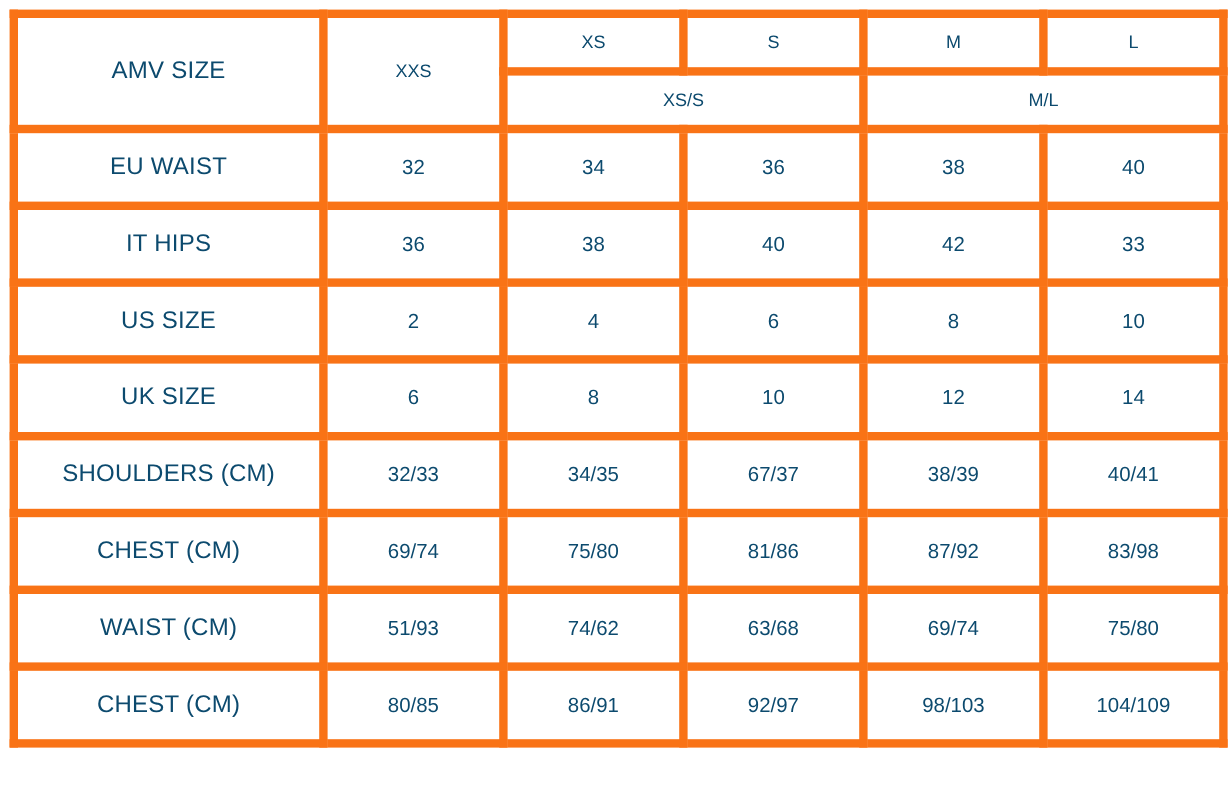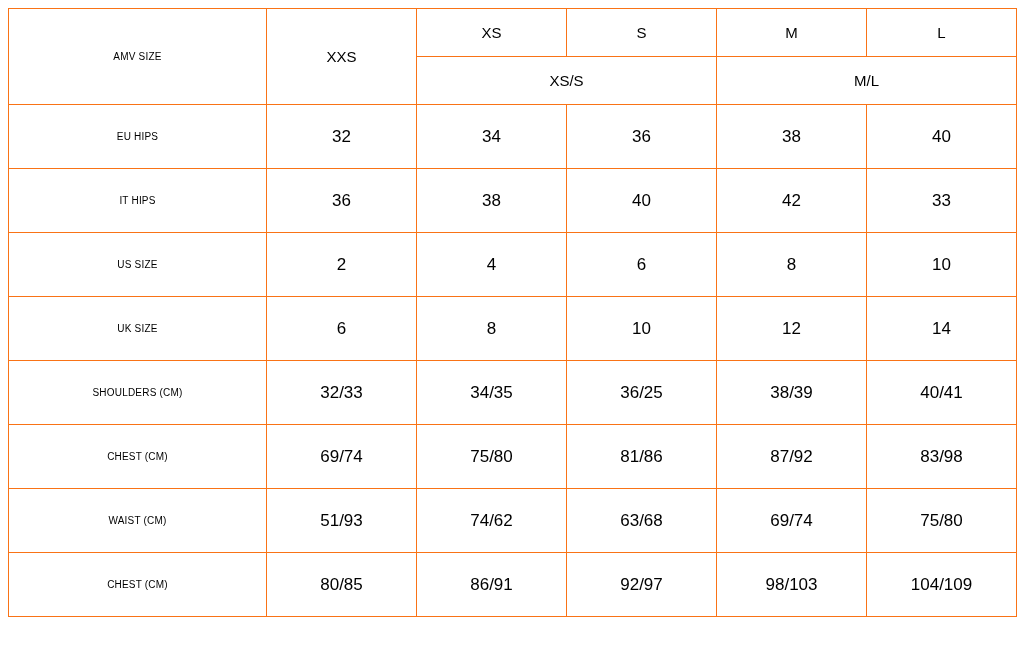--- a/index.html
+++ b/index.html
@@ -20,24 +20,24 @@
     padding-top: 8px;
     box-sizing: border-box;
   }
   table.size-chart {
     width: 1008px;
     border-collapse: collapse;
     table-layout: fixed;
     font-size: 14.5px;
   }
   table.size-chart td {
-    border: 1px solid #f97316;
+    border: 7px solid #f97316;
     text-align: center;
     vertical-align: middle;
-    color: #000000;
+    color: #0c4a6e;
     font-weight: 400;
     padding: 10px;
   }
   
   col.c-label { width: 258px; }
   col.c-xxs   { width: 150px; }
   col.c-xs    { width: 150px; }
   col.c-s     { width: 150px; }
   col.c-m     { width: 150px; }
   col.c-l     { width: 150px; }
@@ -45,21 +45,21 @@
   .hdr-cell {
     font-weight: 700;
     font-size: 15px;
   }
   .row-head-h { height: 48px; }
   .row-grp-h  { height: 48px; }
   .row-data-h { height: 64px; }
 
   .label-cell {
     font-weight: 400;
-    font-size: 10px;
+    font-size: 20px;
     letter-spacing: 0.2px;
     margin-left: 22px;
   }
   .num-cell {
     font-size: 17px;
   }
 </style>
 </head>
 <body>
 
@@ -81,21 +81,21 @@
         <td class="hdr-cell">S</td>
         <td class="hdr-cell">M</td>
         <td class="hdr-cell">L</td>
       </tr>
       <tr class="row-grp-h">
         <td colspan="2" class="hdr-cell">XS/S</td>
         <td colspan="2" class="hdr-cell">M/L</td>
       </tr>
 
       <tr class="row-data-h">
-        <td class="label-cell">EU HIPS</td>
+        <td class="label-cell">EU WAIST</td>
         <td class="num-cell">32</td>
         <td class="num-cell">34</td>
         <td class="num-cell">36</td>
         <td class="num-cell">38</td>
         <td class="num-cell">40</td>
       </tr>
       <tr class="row-data-h">
         <td class="label-cell">IT HIPS</td>
         <td class="num-cell">36</td>
         <td class="num-cell">38</td>
@@ -116,21 +116,21 @@
         <td class="num-cell">6</td>
         <td class="num-cell">8</td>
         <td class="num-cell">10</td>
         <td class="num-cell">12</td>
         <td class="num-cell">14</td>
       </tr>
       <tr class="row-data-h">
         <td class="label-cell">SHOULDERS (CM)</td>
         <td class="num-cell">32/33</td>
         <td class="num-cell">34/35</td>
-        <td class="num-cell">36/25</td>
+        <td class="num-cell">67/37</td>
         <td class="num-cell">38/39</td>
         <td class="num-cell">40/41</td>
       </tr>
       <tr class="row-data-h">
         <td class="label-cell">CHEST (CM)</td>
         <td class="num-cell">69/74</td>
         <td class="num-cell">75/80</td>
         <td class="num-cell">81/86</td>
         <td class="num-cell">87/92</td>
         <td class="num-cell">83/98</td>

